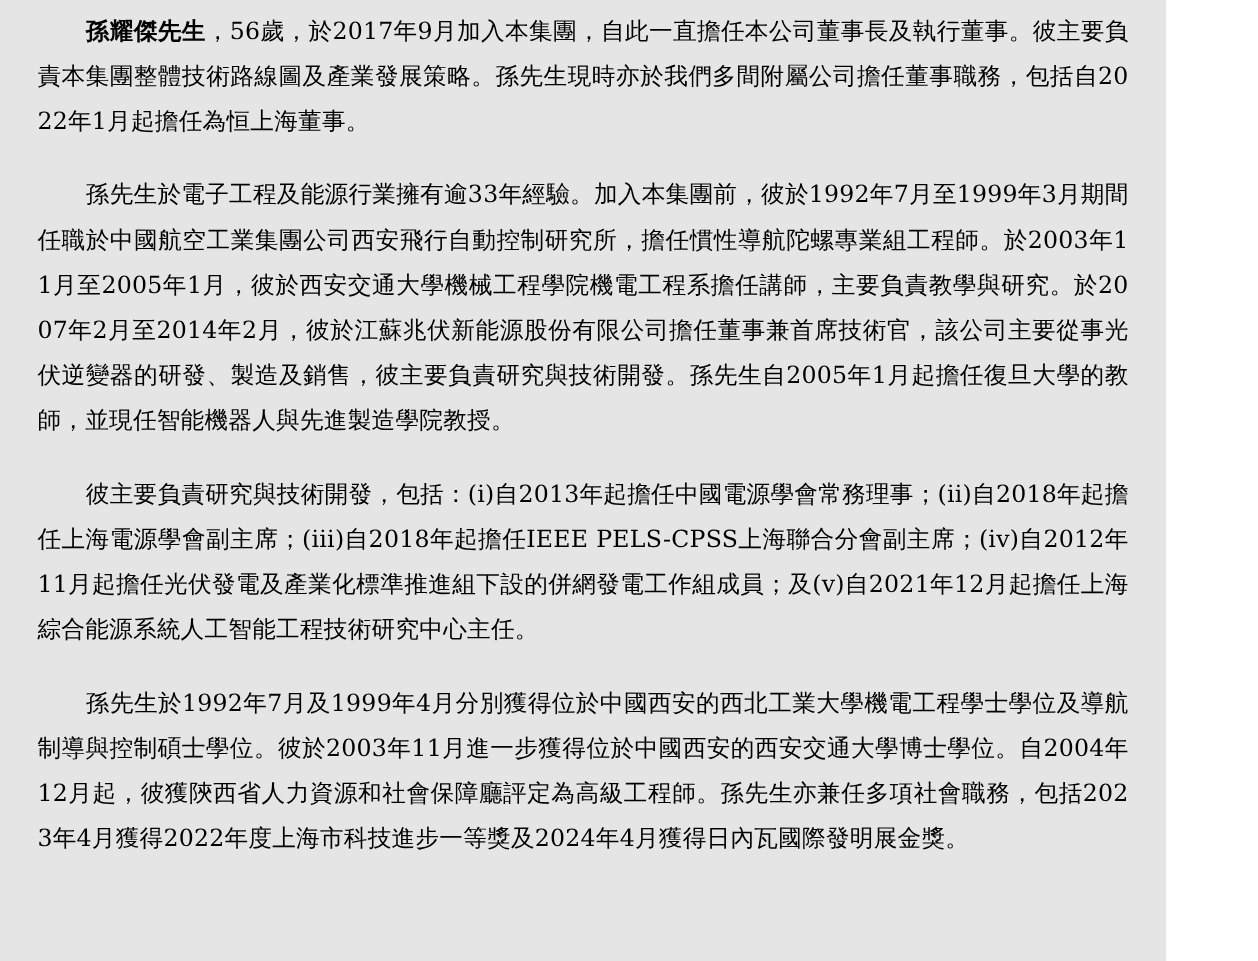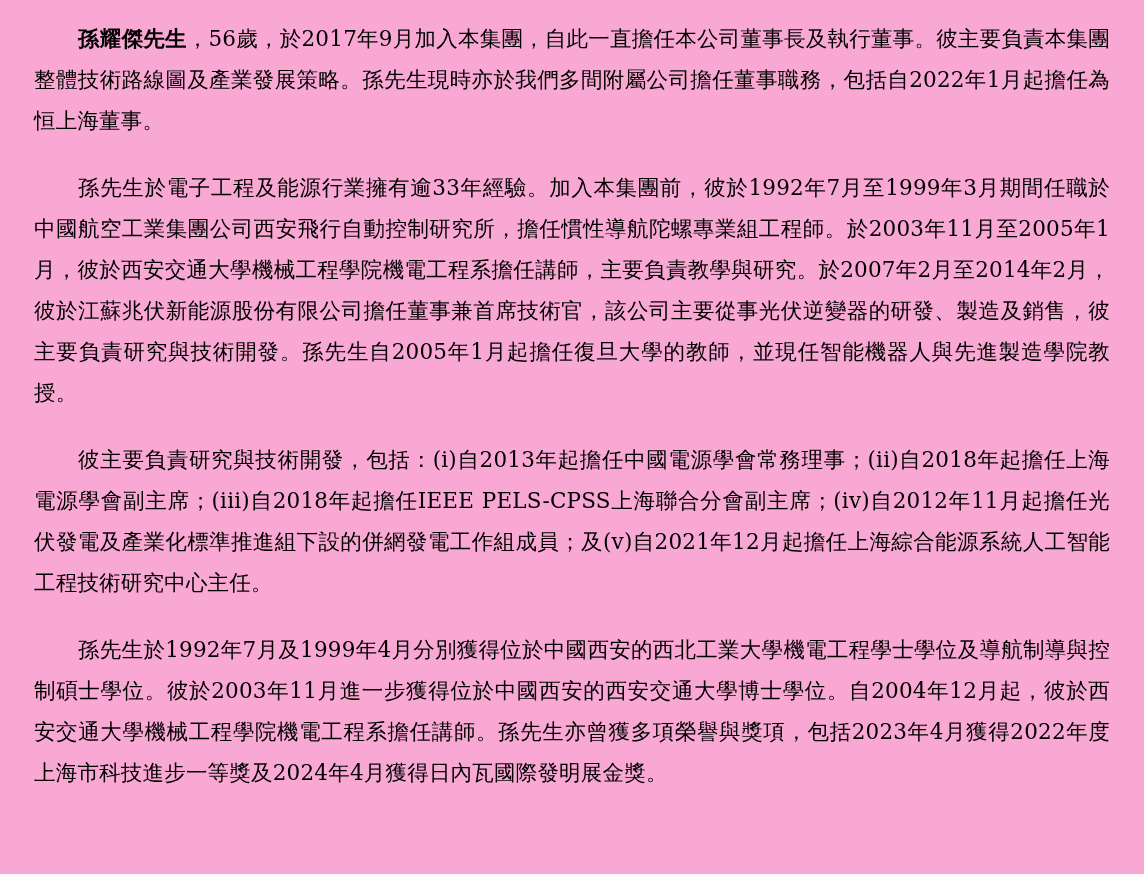--- a/index.html
+++ b/index.html
@@ -8,24 +8,24 @@
     background: #ffffff;
   }
   body {
     width: 1144px;
     height: 874px;
     font-family: "DejaVu Serif", "Liberation Serif", serif;
     color: #000000;
   }
   .page {
     box-sizing: border-box;
-    width: 1144px;
+    width: 1060px;
     height: 874px;
-    padding: 18px 34px 10px 34px;
-    background: #f9a8d4;
+    padding: 8px 34px 10px 34px;
+    background: #e5e5e5;
   }
   .para {
     font-size: 21.5px;
     line-height: 41px;
     text-align: justify;
     text-justify: inter-ideograph;
     text-indent: 2.05em;
     margin: 0 0 26px 0;
     letter-spacing: 0.2px;
     word-break: break-all;
@@ -41,15 +41,15 @@
 <body>
 
 <div class="page">
 
   <p class="para"><b>孫耀傑先生</b><span>，56歲，於2017年9月加入本集團，自此一直擔任本公司董事長及執行董事。彼主要負責本集團整體技術路線圖及產業發展策略。孫先生現時亦於我們多間附屬公司擔任董事職務，包括自2022年1月起擔任為恒上海董事。</span></p>
 
   <p class="para"><span>孫先生於電子工程及能源行業擁有逾33年經驗。加入本集團前，彼於1992年7月至1999年3月期間任職於中國航空工業集團公司西安飛行自動控制研究所，擔任慣性導航陀螺專業組工程師。於2003年11月至2005年1月，彼於西安交通大學機械工程學院機電工程系擔任講師，主要負責教學與研究。於2007年2月至2014年2月，彼於江蘇兆伏新能源股份有限公司擔任董事兼首席技術官，該公司主要從事光伏逆變器的研發、製造及銷售，彼主要負責研究與技術開發。孫先生自2005年1月起擔任復旦大學的教師，並現任智能機器人與先進製造學院教授。</span></p>
 
   <p class="para"><span>彼主要負責研究與技術開發，包括：(i)自2013年起擔任中國電源學會常務理事；(ii)自2018年起擔任上海電源學會副主席；(iii)自2018年起擔任IEEE PELS-CPSS上海聯合分會副主席；(iv)自2012年11月起擔任光伏發電及產業化標準推進組下設的併網發電工作組成員；及(v)自2021年12月起擔任上海綜合能源系統人工智能工程技術研究中心主任。</span></p>
 
-  <p class="para"><span>孫先生於1992年7月及1999年4月分別獲得位於中國西安的西北工業大學機電工程學士學位及導航制導與控制碩士學位。彼於2003年11月進一步獲得位於中國西安的西安交通大學博士學位。自2004年12月起，彼於西安交通大學機械工程學院機電工程系擔任講師。孫先生亦曾獲多項榮譽與獎項，包括2023年4月獲得2022年度上海市科技進步一等獎及2024年4月獲得日內瓦國際發明展金獎。</span></p>
+  <p class="para"><span>孫先生於1992年7月及1999年4月分別獲得位於中國西安的西北工業大學機電工程學士學位及導航制導與控制碩士學位。彼於2003年11月進一步獲得位於中國西安的西安交通大學博士學位。自2004年12月起，彼獲陝西省人力資源和社會保障廳評定為高級工程師。孫先生亦兼任多項社會職務，包括2023年4月獲得2022年度上海市科技進步一等獎及2024年4月獲得日內瓦國際發明展金獎。</span></p>
 
 </div>
 
 </body></html>

